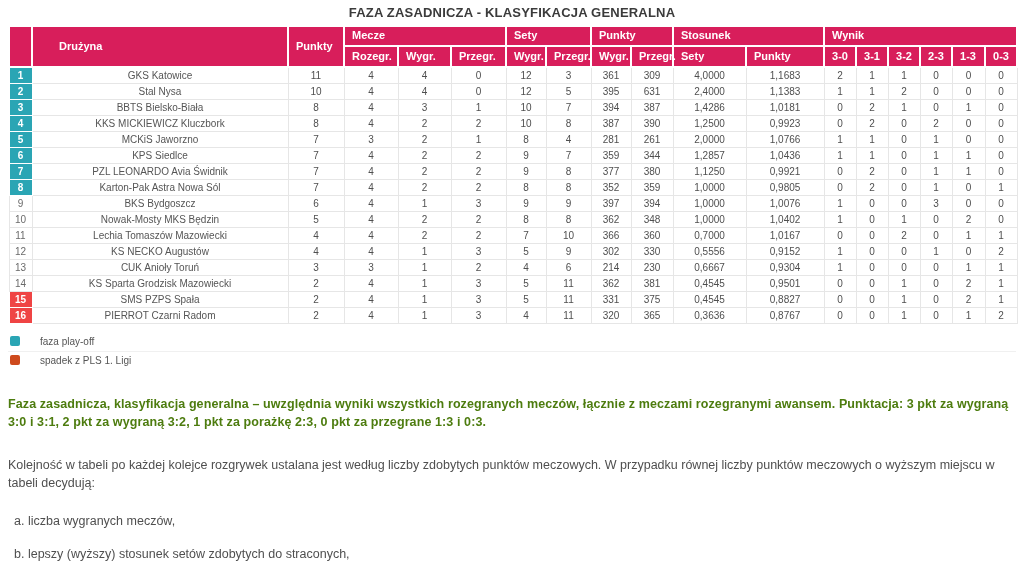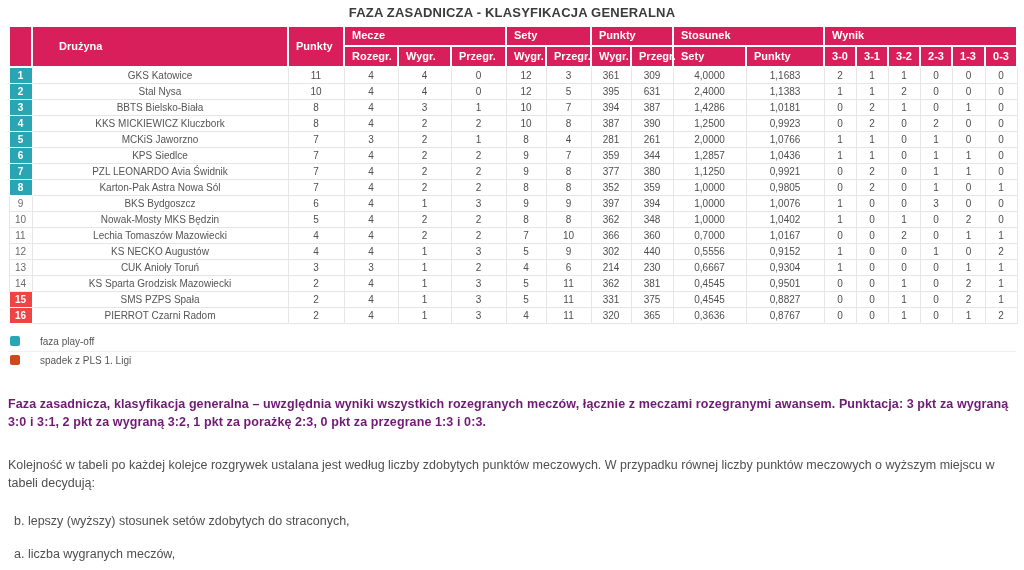--- a/index.html
+++ b/index.html
@@ -49,21 +49,21 @@
     display:flex; align-items:center; gap:20px; font-size:10px; color:#555;
     padding:3px 0 4px 2px;
   }
   .legend-item.first { border-bottom:1px solid #f0f0f0; }
   .swatch { width:10px; height:10px; border-radius:2px; display:inline-block; }
   .swatch.playoff { background:#2aa5b4; }
   .swatch.relegation { background:#ce4a1d; }
 
   .text-block { font-size:12.5px; line-height:1.45; color:#4f4f4f; }
   .lead {
-    margin-top:25px; font-weight:700; color:#701a75; letter-spacing:.1px;
+    margin-top:25px; font-weight:700; color:#4d7c0f; letter-spacing:.1px;
   }
   .rules-intro { margin-top:25px; }
   ol.tiebreakers { list-style:none; margin-top:20px; margin-left:6px; }
   ol.tiebreakers li { margin-bottom:15px; }
 </style>
 </head>
 <body>
 
 <div class="page">
 
@@ -343,21 +343,21 @@
         <tr>
           <td class="pos none">12</td>
           <td class="team">KS NECKO Augustów</td>
           <td>4</td>
           <td>4</td>
           <td>1</td>
           <td>3</td>
           <td>5</td>
           <td>9</td>
           <td>302</td>
-          <td>440</td>
+          <td>330</td>
           <td>0,5556</td>
           <td>0,9152</td>
           <td>1</td>
           <td>0</td>
           <td>0</td>
           <td>1</td>
           <td>0</td>
           <td>2</td>
         </tr>
         <tr>
@@ -452,17 +452,17 @@
       <span class="swatch relegation"></span>
       <span>spadek z PLS 1. Ligi</span>
     </div>
   </div>
 
   <div class="text-block lead">Faza zasadnicza, klasyfikacja generalna – uwzględnia wyniki wszystkich rozegranych meczów, łącznie z meczami rozegranymi awansem. Punktacja: 3 pkt za wygraną 3:0 i 3:1, 2 pkt za wygraną 3:2, 1 pkt za porażkę 2:3, 0 pkt za przegrane 1:3 i 0:3.</div>
 
   <div class="text-block rules-intro">Kolejność w tabeli po każdej kolejce rozgrywek ustalana jest według liczby zdobytych punktów meczowych. W przypadku równej liczby punktów meczowych o wyższym miejscu w tabeli decydują:</div>
 
   <ol class="tiebreakers text-block">
+      <li>a. liczba wygranych meczów,</li>
       <li>b. lepszy (wyższy) stosunek setów zdobytych do straconych,</li>
-      <li>a. liczba wygranych meczów,</li>
     </ol>
 
 </div>
 
 </body></html>

